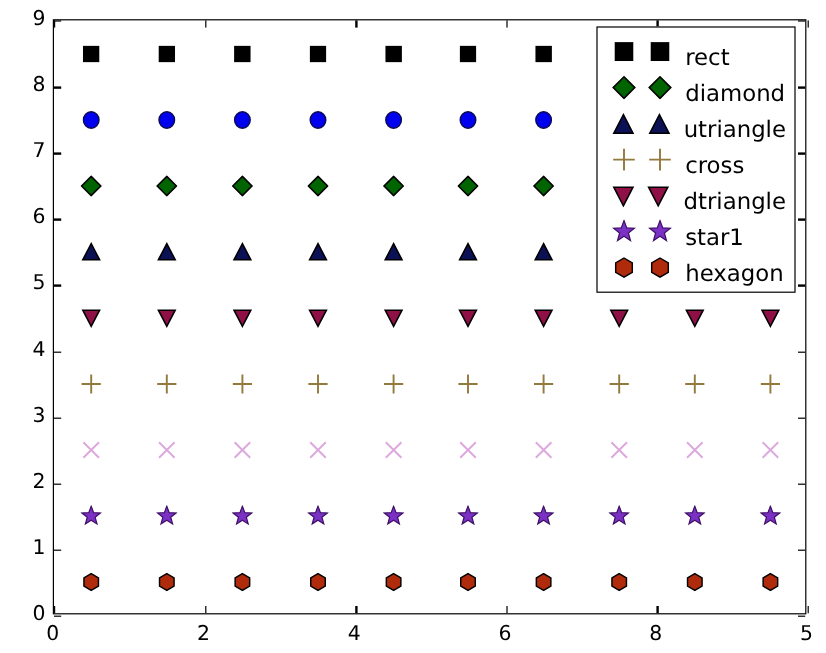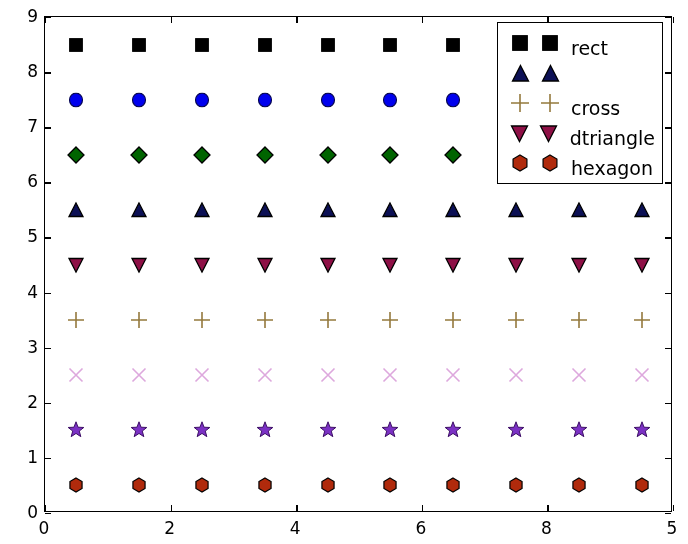--- a/index.html
+++ b/index.html
@@ -467,29 +467,43 @@
         </div>
         <div class="legend-handle">
           <svg width="16" height="16" viewBox="0 0 16 16" xmlns="http://www.w3.org/2000/svg">
             <rect x="0.8" y="0.8" width="14.4" height="14.4" fill="#000000" stroke="#000000" stroke-width="1.4"></rect>
           </svg>
         </div>
         <span class="legend-label">rect</span>
       </div>
       <div class="legend-row">
         <div class="legend-handle">
+          <svg width="20" height="20" viewBox="0 0 20 20" xmlns="http://www.w3.org/2000/svg">
+            <polygon points="10,1 19,10 10,19 1,10" fill="#006400" stroke="#000000" stroke-width="1.3"></polygon>
+          </svg>
+        </div>
+        <div class="legend-handle">
+          <svg width="20" height="20" viewBox="0 0 20 20" xmlns="http://www.w3.org/2000/svg">
+            <polygon points="10,1 19,10 10,19 1,10" fill="#006400" stroke="#000000" stroke-width="1.3"></polygon>
+          </svg>
+        </div>
+        <span class="legend-label">diamond</span>
+      </div>
+      <div class="legend-row">
+        <div class="legend-handle">
           <svg width="19" height="19" viewBox="0 0 19 19" xmlns="http://www.w3.org/2000/svg">
             <polygon points="9.5,1.5 17.5,17 1.5,17" fill="#0c1055" stroke="#000000" stroke-width="1.3"></polygon>
           </svg>
         </div>
         <div class="legend-handle">
           <svg width="19" height="19" viewBox="0 0 19 19" xmlns="http://www.w3.org/2000/svg">
             <polygon points="9.5,1.5 17.5,17 1.5,17" fill="#0c1055" stroke="#000000" stroke-width="1.3"></polygon>
           </svg>
         </div>
+        <span class="legend-label">utriangle</span>
       </div>
       <div class="legend-row">
         <div class="legend-handle">
           <svg width="20" height="20" viewBox="0 0 20 20" xmlns="http://www.w3.org/2000/svg">
             <path d="M 10 1 L 10 19 M 1 10 L 19 10" stroke="#94793d" stroke-width="1.6" fill="none"></path>
           </svg>
         </div>
         <div class="legend-handle">
           <svg width="20" height="20" viewBox="0 0 20 20" xmlns="http://www.w3.org/2000/svg">
             <path d="M 10 1 L 10 19 M 1 10 L 19 10" stroke="#94793d" stroke-width="1.6" fill="none"></path>
@@ -505,20 +519,33 @@
         </div>
         <div class="legend-handle">
           <svg width="19" height="19" viewBox="0 0 19 19" xmlns="http://www.w3.org/2000/svg">
             <polygon points="1.5,2 17.5,2 9.5,17.5" fill="#8e1046" stroke="#000000" stroke-width="1.3"></polygon>
           </svg>
         </div>
         <span class="legend-label">dtriangle</span>
       </div>
       <div class="legend-row">
         <div class="legend-handle">
+          <svg width="20" height="20" viewBox="0 0 20 20" xmlns="http://www.w3.org/2000/svg">
+            <polygon points="10.00,0.80 12.27,6.87 18.75,7.16 13.67,11.19 15.41,17.44 10.00,13.86 4.59,17.44 6.33,11.19 1.25,7.16 7.73,6.87" fill="#7b31c4" stroke="#3d0f66" stroke-width="1"></polygon>
+          </svg>
+        </div>
+        <div class="legend-handle">
+          <svg width="20" height="20" viewBox="0 0 20 20" xmlns="http://www.w3.org/2000/svg">
+            <polygon points="10.00,0.80 12.27,6.87 18.75,7.16 13.67,11.19 15.41,17.44 10.00,13.86 4.59,17.44 6.33,11.19 1.25,7.16 7.73,6.87" fill="#7b31c4" stroke="#3d0f66" stroke-width="1"></polygon>
+          </svg>
+        </div>
+        <span class="legend-label">star1</span>
+      </div>
+      <div class="legend-row">
+        <div class="legend-handle">
           <svg width="18" height="18" viewBox="0 0 18 18" xmlns="http://www.w3.org/2000/svg">
             <polygon points="9.00,1.00 15.93,5.00 15.93,13.00 9.00,17.00 2.07,13.00 2.07,5.00" fill="#b02a0c" stroke="#000000" stroke-width="1.2"></polygon>
           </svg>
         </div>
         <div class="legend-handle">
           <svg width="18" height="18" viewBox="0 0 18 18" xmlns="http://www.w3.org/2000/svg">
             <polygon points="9.00,1.00 15.93,5.00 15.93,13.00 9.00,17.00 2.07,13.00 2.07,5.00" fill="#b02a0c" stroke="#000000" stroke-width="1.2"></polygon>
           </svg>
         </div>
         <span class="legend-label">hexagon</span>

